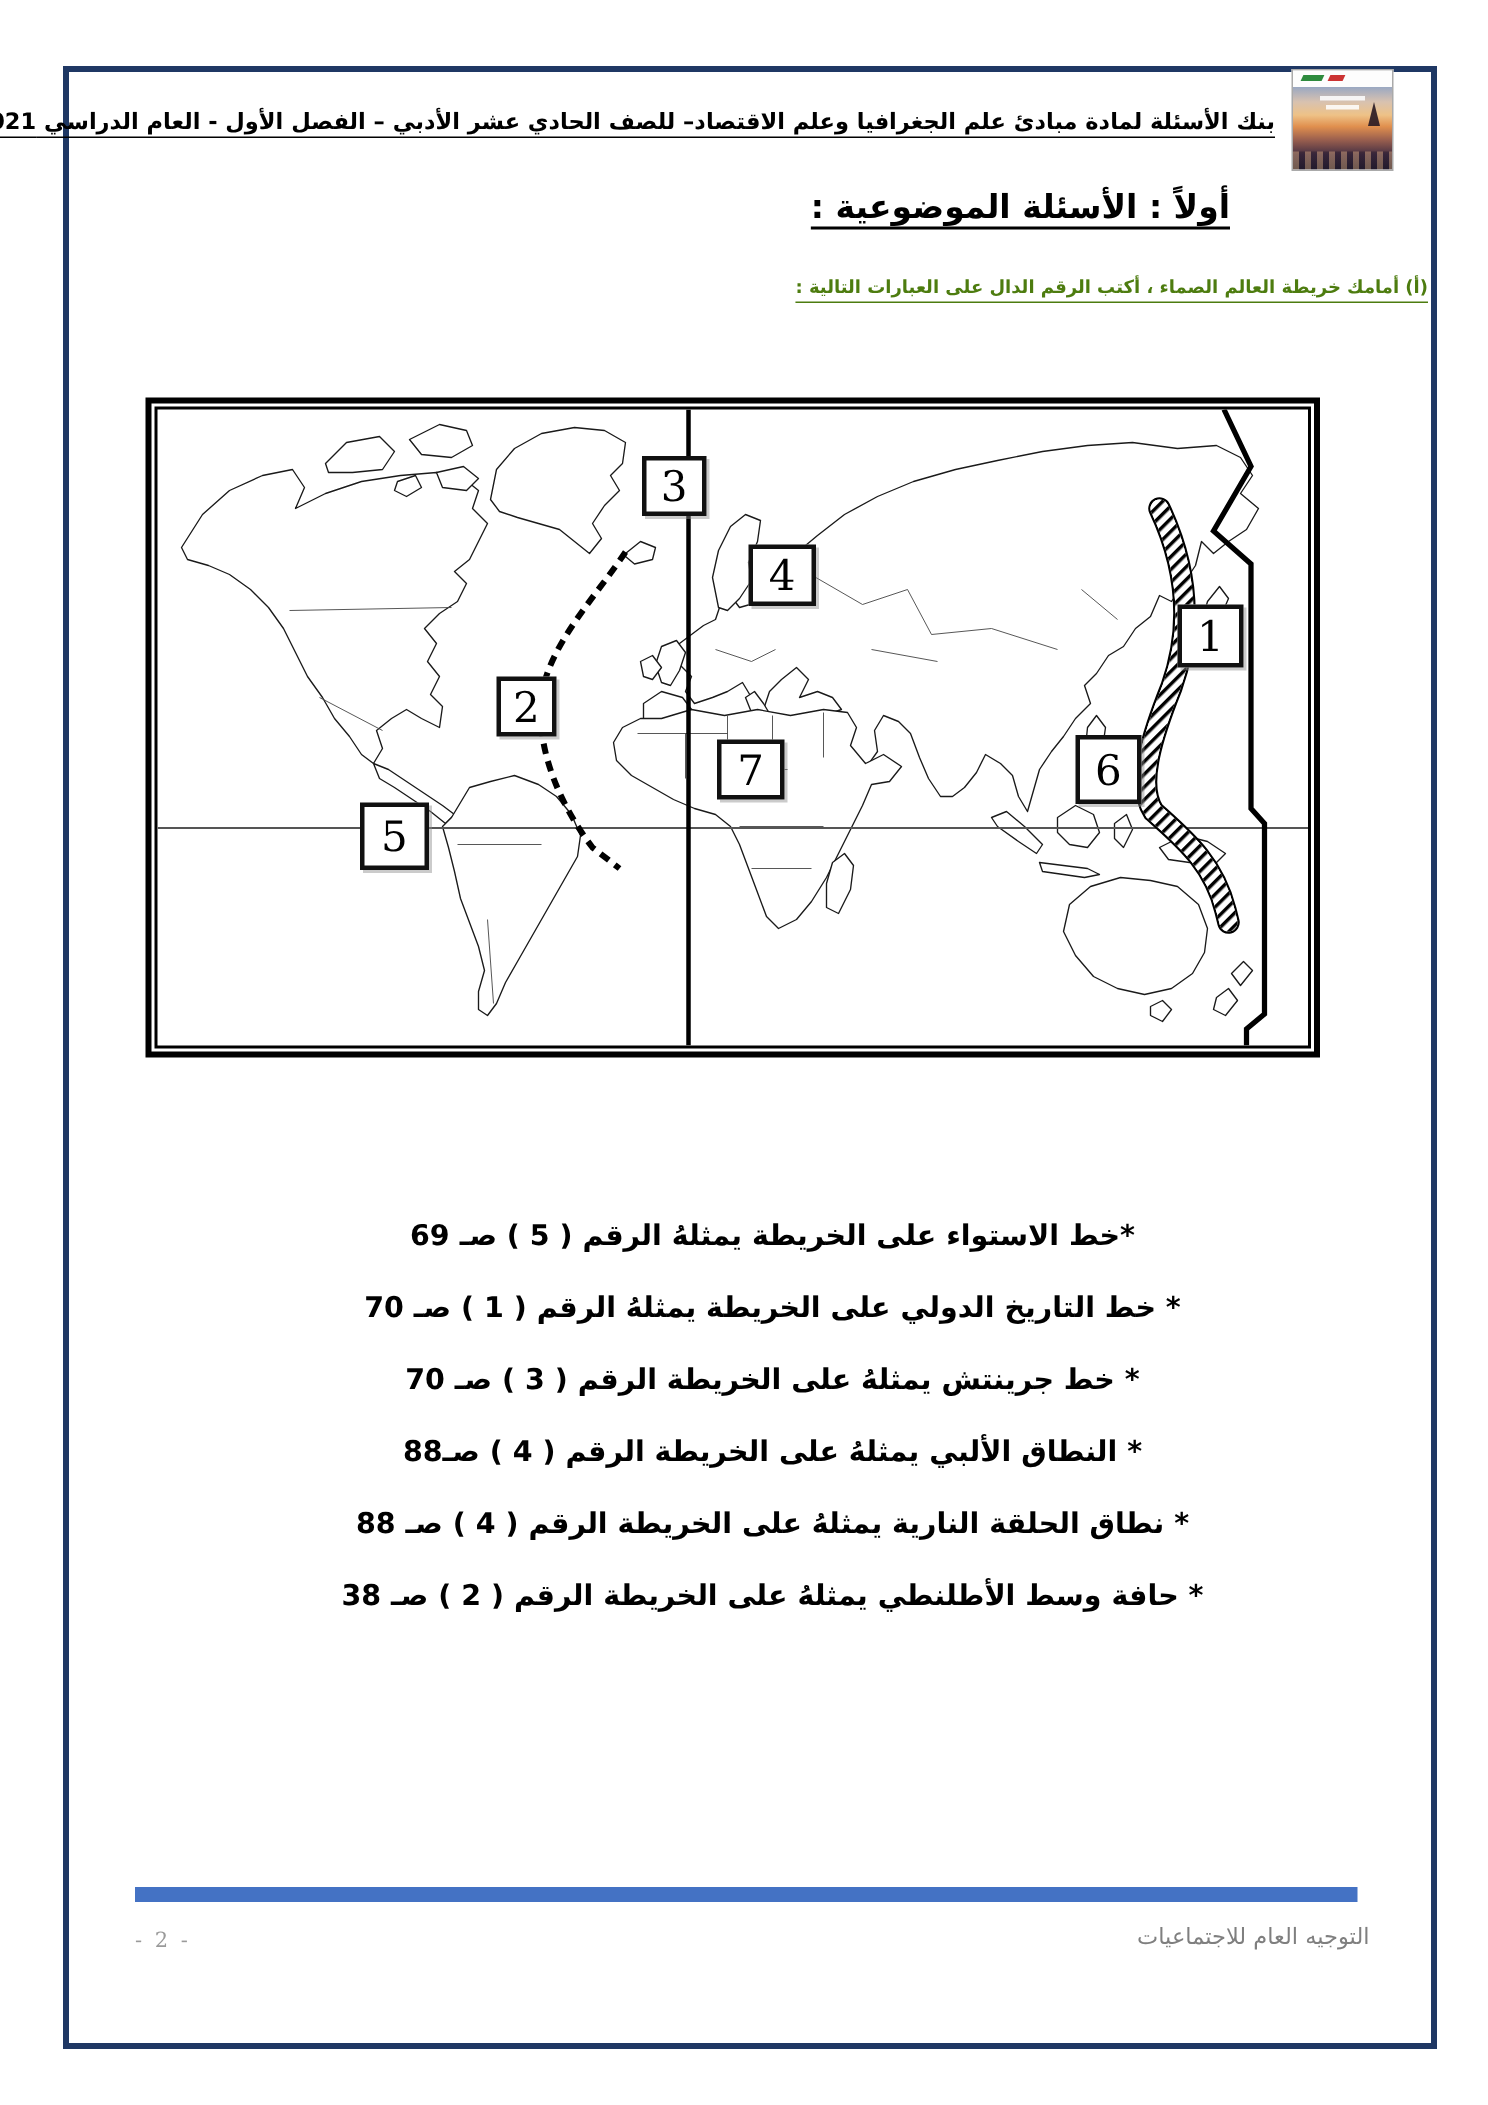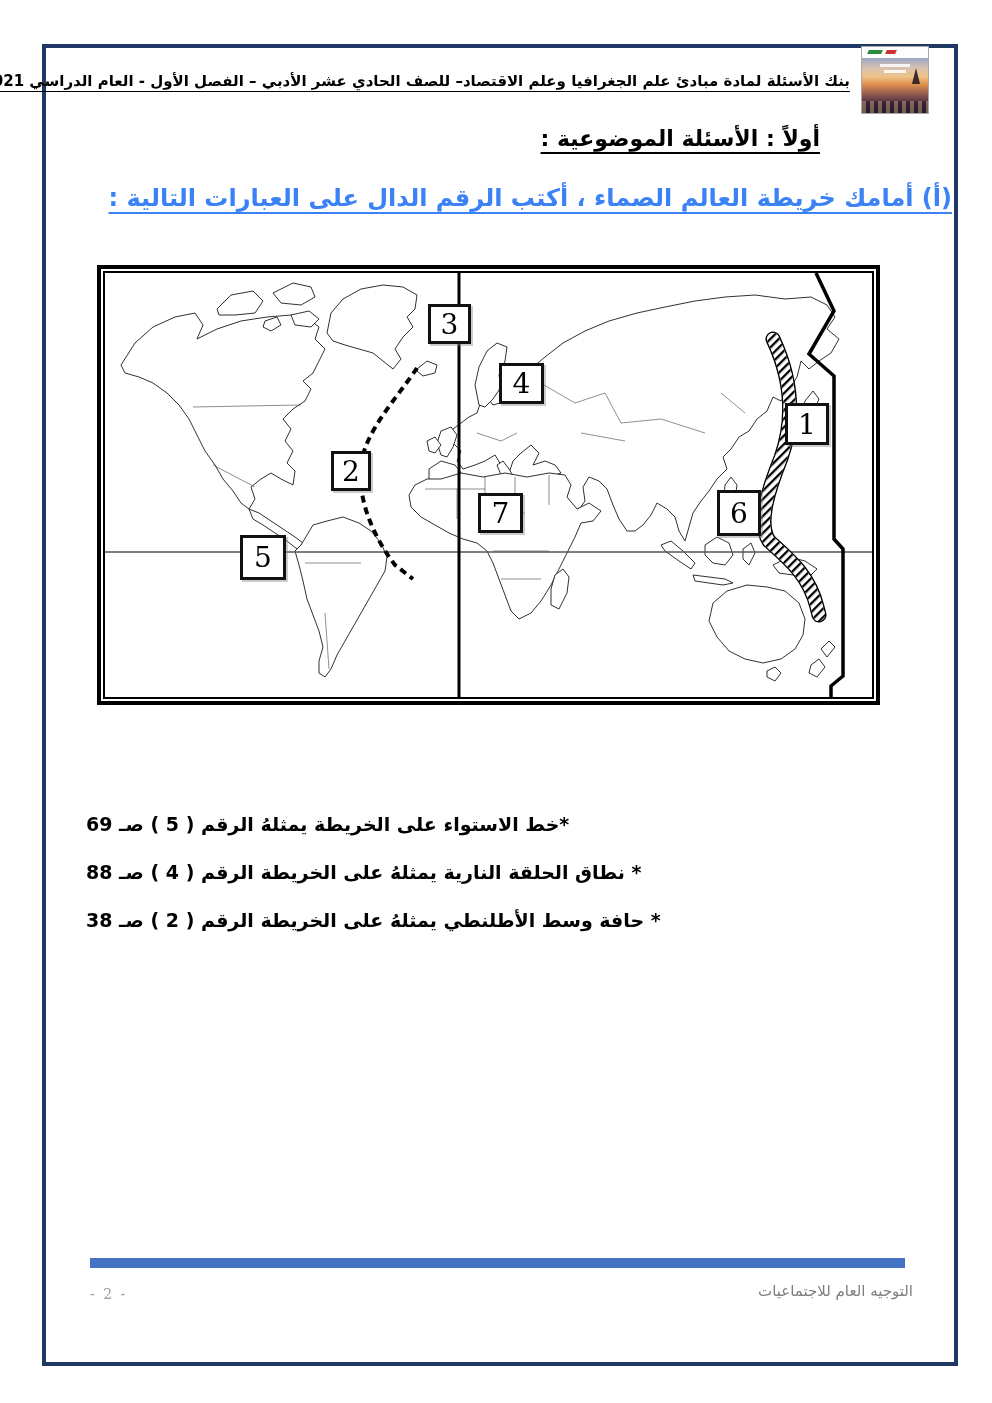--- a/index.html
+++ b/index.html
@@ -21,33 +21,33 @@
   .logo .photo .t1,.logo .photo .t2{position:absolute;left:18px;height:3px;background:rgba(255,255,255,.85);}
   .logo .photo .t1{top:6px;width:30px;}
   .logo .photo .t2{top:12px;width:22px;left:22px;}
   .logo .photo .derrick{position:absolute;right:8px;top:10px;width:0;height:0;
         border-left:4px solid transparent;border-right:4px solid transparent;border-bottom:16px solid rgba(40,25,35,.9);}
   .logo .photo .water{position:absolute;bottom:0;left:0;right:0;height:12px;
         background:repeating-linear-gradient(90deg,rgba(255,200,140,.35) 0 4px,rgba(30,20,40,.4) 4px 8px);}
   
   .section-title{position:absolute;top:78px;right:134px;direction:rtl;font-size:22px;
         font-weight:bold;color:#000;text-decoration:underline;text-underline-offset:6px;white-space:nowrap;text-align:center;}
-  .question{position:absolute;top:136px;right:2px;direction:rtl;font-size:24px;
-        font-weight:bold;color:#3b82f6;text-decoration:underline;text-underline-offset:6px;white-space:nowrap;}
+  .question{position:absolute;top:136px;right:2px;direction:rtl;font-size:12px;
+        font-weight:bold;color:#4d7c0f;text-decoration:underline;text-underline-offset:6px;white-space:nowrap;}
   
   .map-outer{position:absolute;left:51px;top:217px;width:783px;height:440px;
         border:4px solid #000;padding:2px;box-sizing:border-box;background:#fff;}
   .map-inner{position:relative;width:100%;height:100%;border:2px solid #000;box-sizing:border-box;background:#fff;}
   .map-inner svg{position:absolute;left:0;top:0;width:100%;height:100%;}
   .marker{position:absolute;background:#fff;border:3px solid #111;box-sizing:border-box;
         display:flex;align-items:center;justify-content:center;
         font-family:"DejaVu Serif","Liberation Serif",serif;font-size:28px;color:#000;
         box-shadow:2px 2px 0 rgba(140,140,140,.45);}
   
-  .statements{position:absolute;top:752px;right:10px;left:40px;direction:rtl;text-align:left;}
+  .statements{position:absolute;top:752px;right:10px;left:40px;direction:rtl;text-align:center;}
   .statement{font-size:19px;font-weight:bold;color:#000;line-height:48px;white-space:nowrap;}
   
   .footer-bar{position:absolute;left:44px;top:1210px;width:815px;height:10px;background:#4472c4;}
   .page-number{position:absolute;left:44px;top:1238px;color:#9a9a9a;font-size:14px;
         font-family:"DejaVu Serif","Liberation Serif",serif;letter-spacing:2px;}
   .department{position:absolute;right:41px;top:1234px;direction:rtl;color:#7f7f7f;
         font-size:15px;font-weight:normal;}
 </style>
 </head>
 <body>
@@ -161,20 +161,23 @@
         <div class="marker" style="left:323px;top:31px;width:43px;height:40px;">3</div>
         <div class="marker" style="left:394px;top:90px;width:45px;height:41px;">4</div>
         <div class="marker" style="left:135px;top:262px;width:46px;height:45px;">5</div>
         <div class="marker" style="left:612px;top:217px;width:44px;height:46px;">6</div>
         <div class="marker" style="left:373px;top:220px;width:45px;height:40px;">7</div>
       </div>
     </div>
 
     <div class="statements">
       <div class="statement">*خط الاستواء على الخريطة يمثلهُ الرقم ( 5 ) صـ 69</div>
+      <div class="statement">* خط التاريخ الدولي على الخريطة يمثلهُ الرقم (  1  ) صـ 70</div>
+      <div class="statement">* خط جرينتش يمثلهُ على الخريطة الرقم ( 3 ) صـ 70</div>
+      <div class="statement">*  النطاق الألبي يمثلهُ على الخريطة الرقم ( 4 )  صـ88</div>
       <div class="statement">* نطاق الحلقة النارية يمثلهُ على الخريطة  الرقم (  4  ) صـ 88</div>
       <div class="statement">* حافة وسط الأطلنطي يمثلهُ على الخريطة الرقم (  2  ) صـ 38</div>
     </div>
 
     <div class="footer-bar"></div>
     <div class="page-number">- 2 -</div>
     <div class="department">التوجيه العام للاجتماعيات</div>
 
   </div>
 </div>

